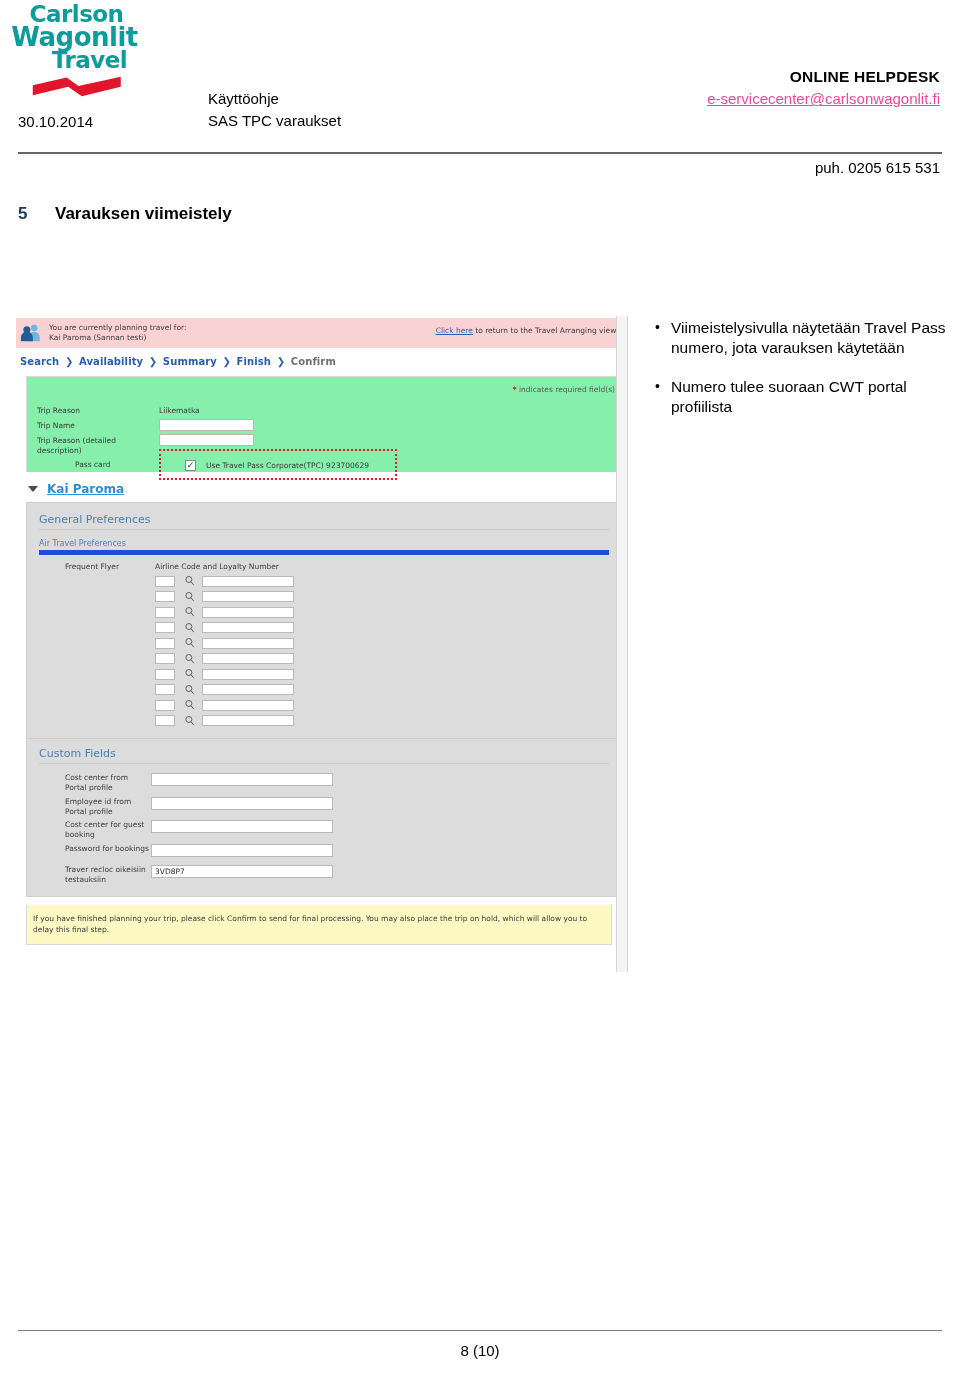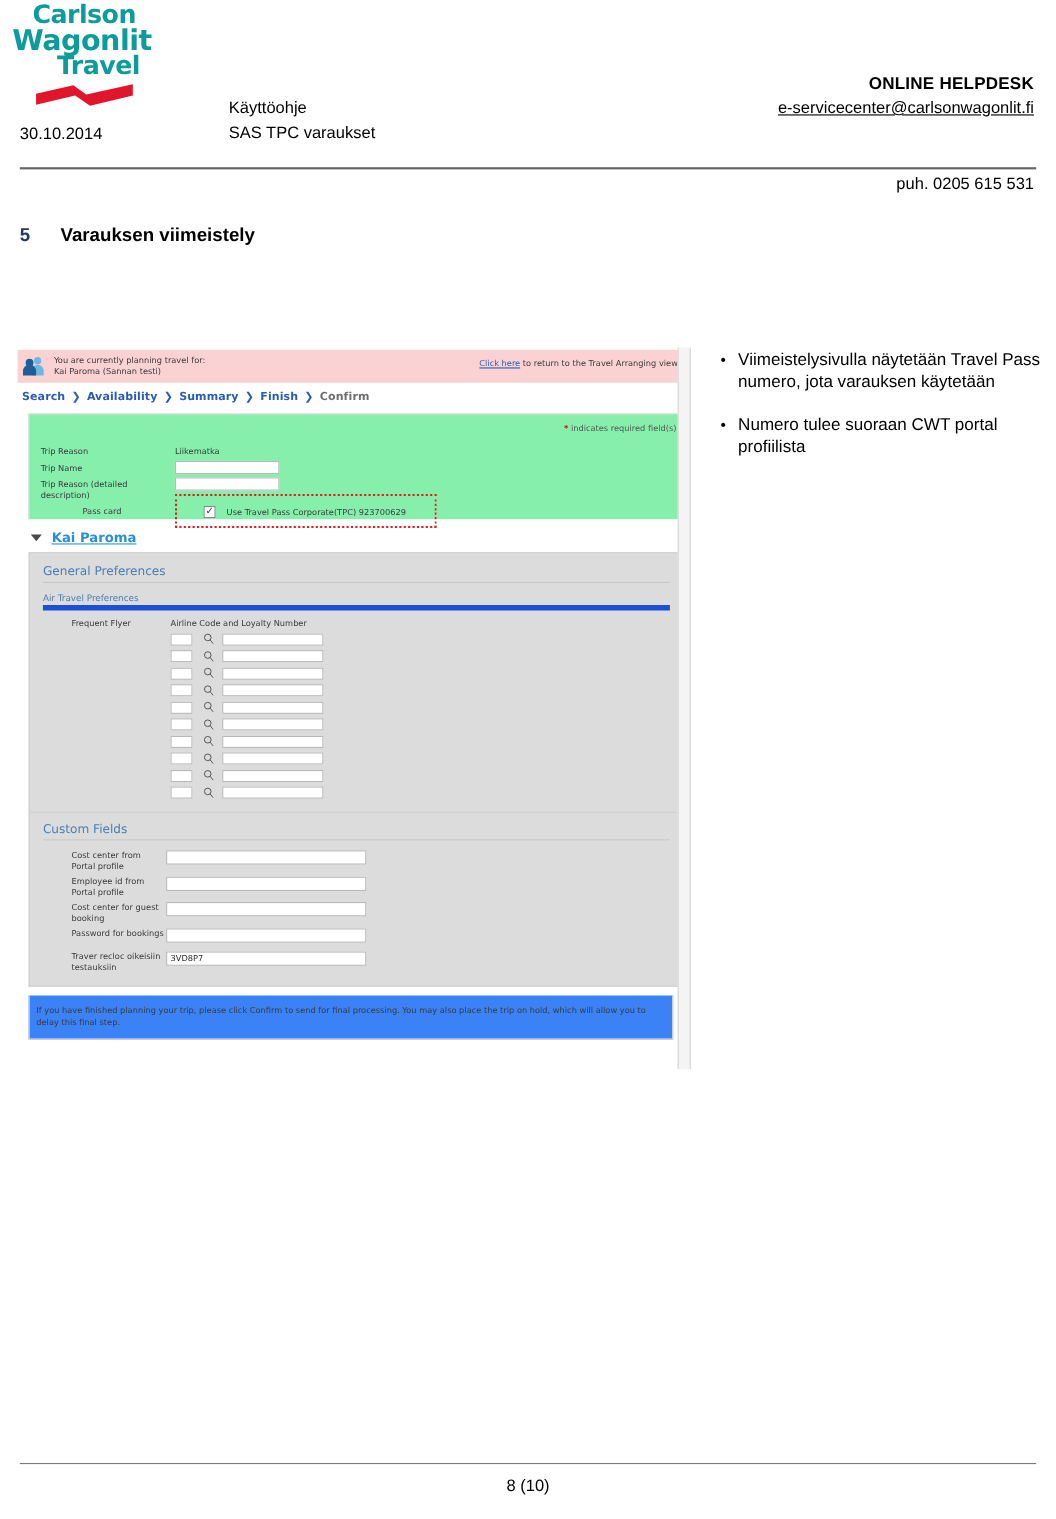--- a/index.html
+++ b/index.html
@@ -59,21 +59,21 @@
     top: 66px;
     text-align: right;
     line-height: 1.45;
   }
   .hdr-helpdesk {
     font-weight: bold;
     font-size: 15.5px;
     letter-spacing: 0.2px;
   }
   .hdr-email {
-    color: #000000;
+    color: #ec4899;
     text-decoration: underline;
     font-size: 15px;
     display: block;
   }
   .hdr-phone { font-size: 15px; margin-top: 47px; }
 
   .hdr-rule {
     position: absolute;
     left: 18px;
     right: 18px;
@@ -313,21 +313,21 @@
     background: #fff; border: 1px solid #b9b9b9;
     font-size: 7.5px;
     color: #2b2b2b;
     padding: 0 3px;
     line-height: 12px;
     font-family: "DejaVu Sans", sans-serif;
   }
 
   .shot-footer {
     margin: 8px 16px 0 12px;
-    background: #3b82f6;
+    background: #fef9c3;
     border: 1px solid #d9d9d9;
     border-top: none;
     padding: 9px 10px 8px 6px;
     font-size: 7.5px;
     line-height: 1.45;
     color: #3a3a3a;
   }
 
   
   .bullets {

